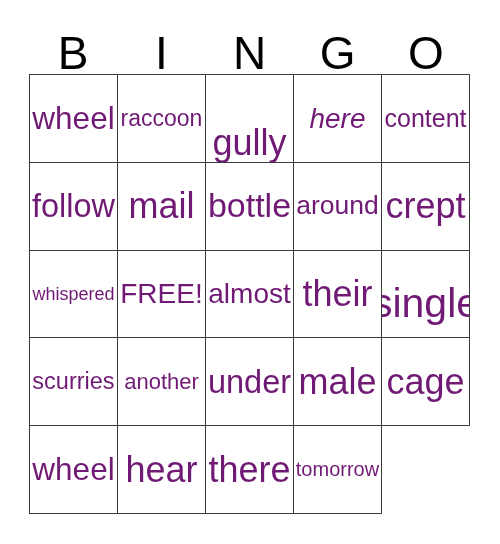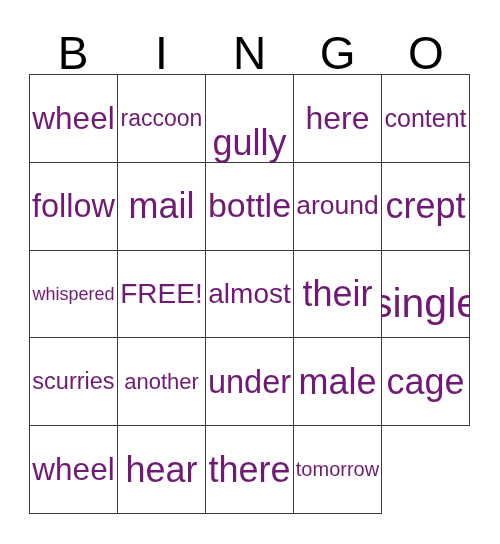--- a/index.html
+++ b/index.html
@@ -113,21 +113,21 @@
     <div class="bingo-cell">
       <span class="cell-text" style="font-size: 31.5px;">wheel</span>
     </div>
     <div class="bingo-cell">
       <span class="cell-text" style="font-size: 23px;">raccoon</span>
     </div>
     <div class="bingo-cell">
       <span class="cell-text" style="font-size: 36px; margin-top: 48px;">gully</span>
     </div>
     <div class="bingo-cell">
-      <span class="cell-text" style="font-size: 32px;">here</span>
+      <span class="cell-text" style="font-size: 28px; font-style: italic;">here</span>
     </div>
     <div class="bingo-cell">
       <span class="cell-text" style="font-size: 25px;">content</span>
     </div>
 
     <div class="bingo-cell">
       <span class="cell-text" style="font-size: 32.5px;">follow</span>
     </div>
     <div class="bingo-cell">
       <span class="cell-text" style="font-size: 36px;">mail</span>

